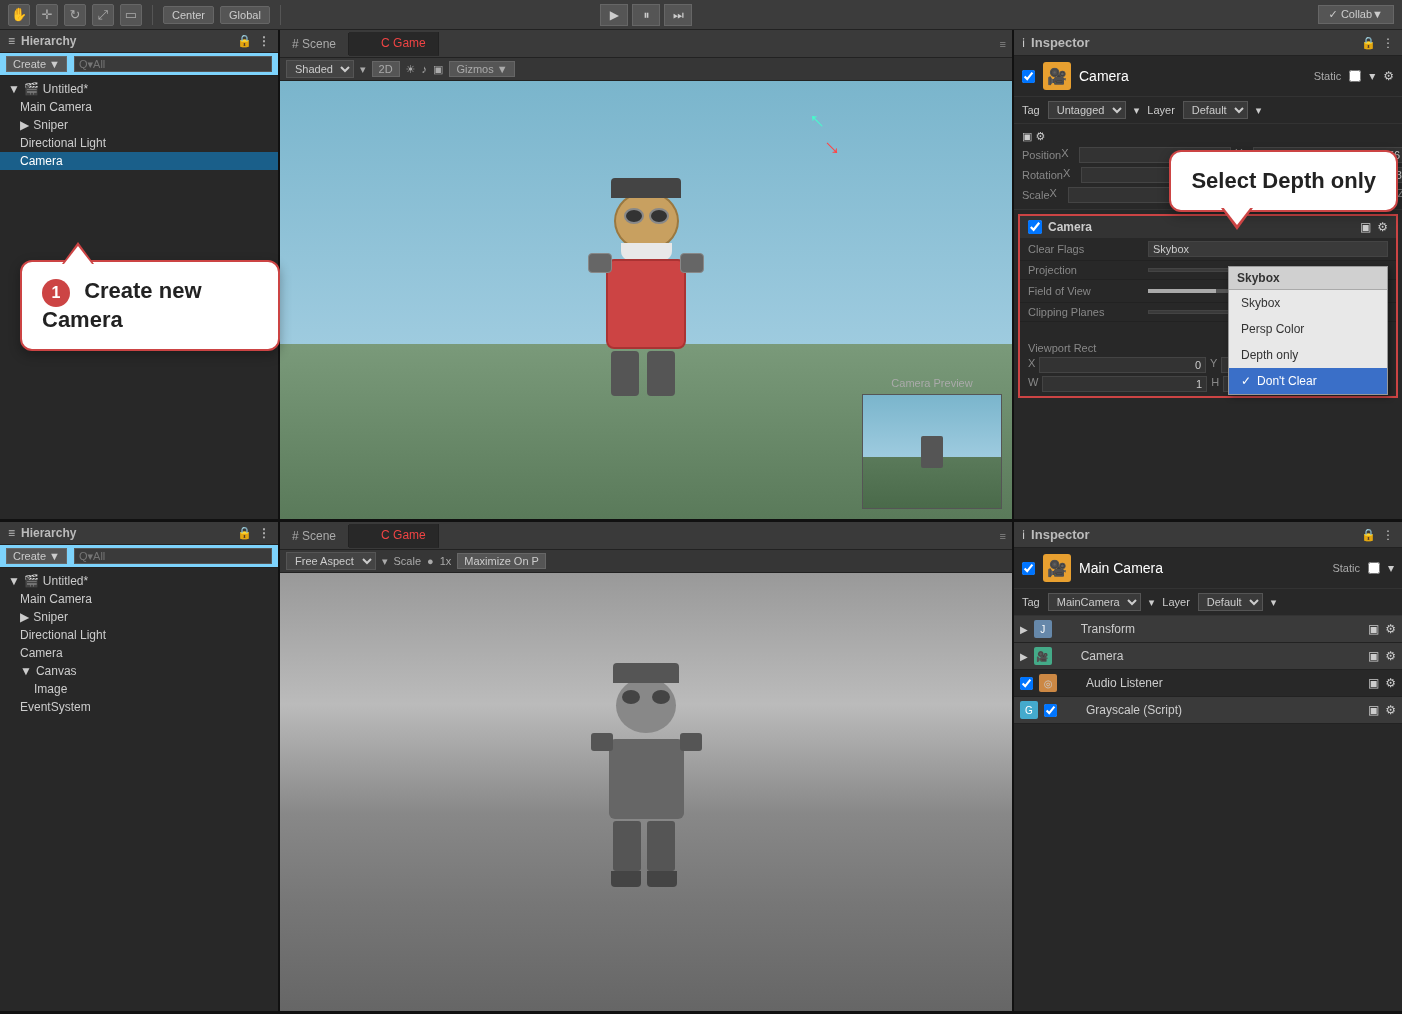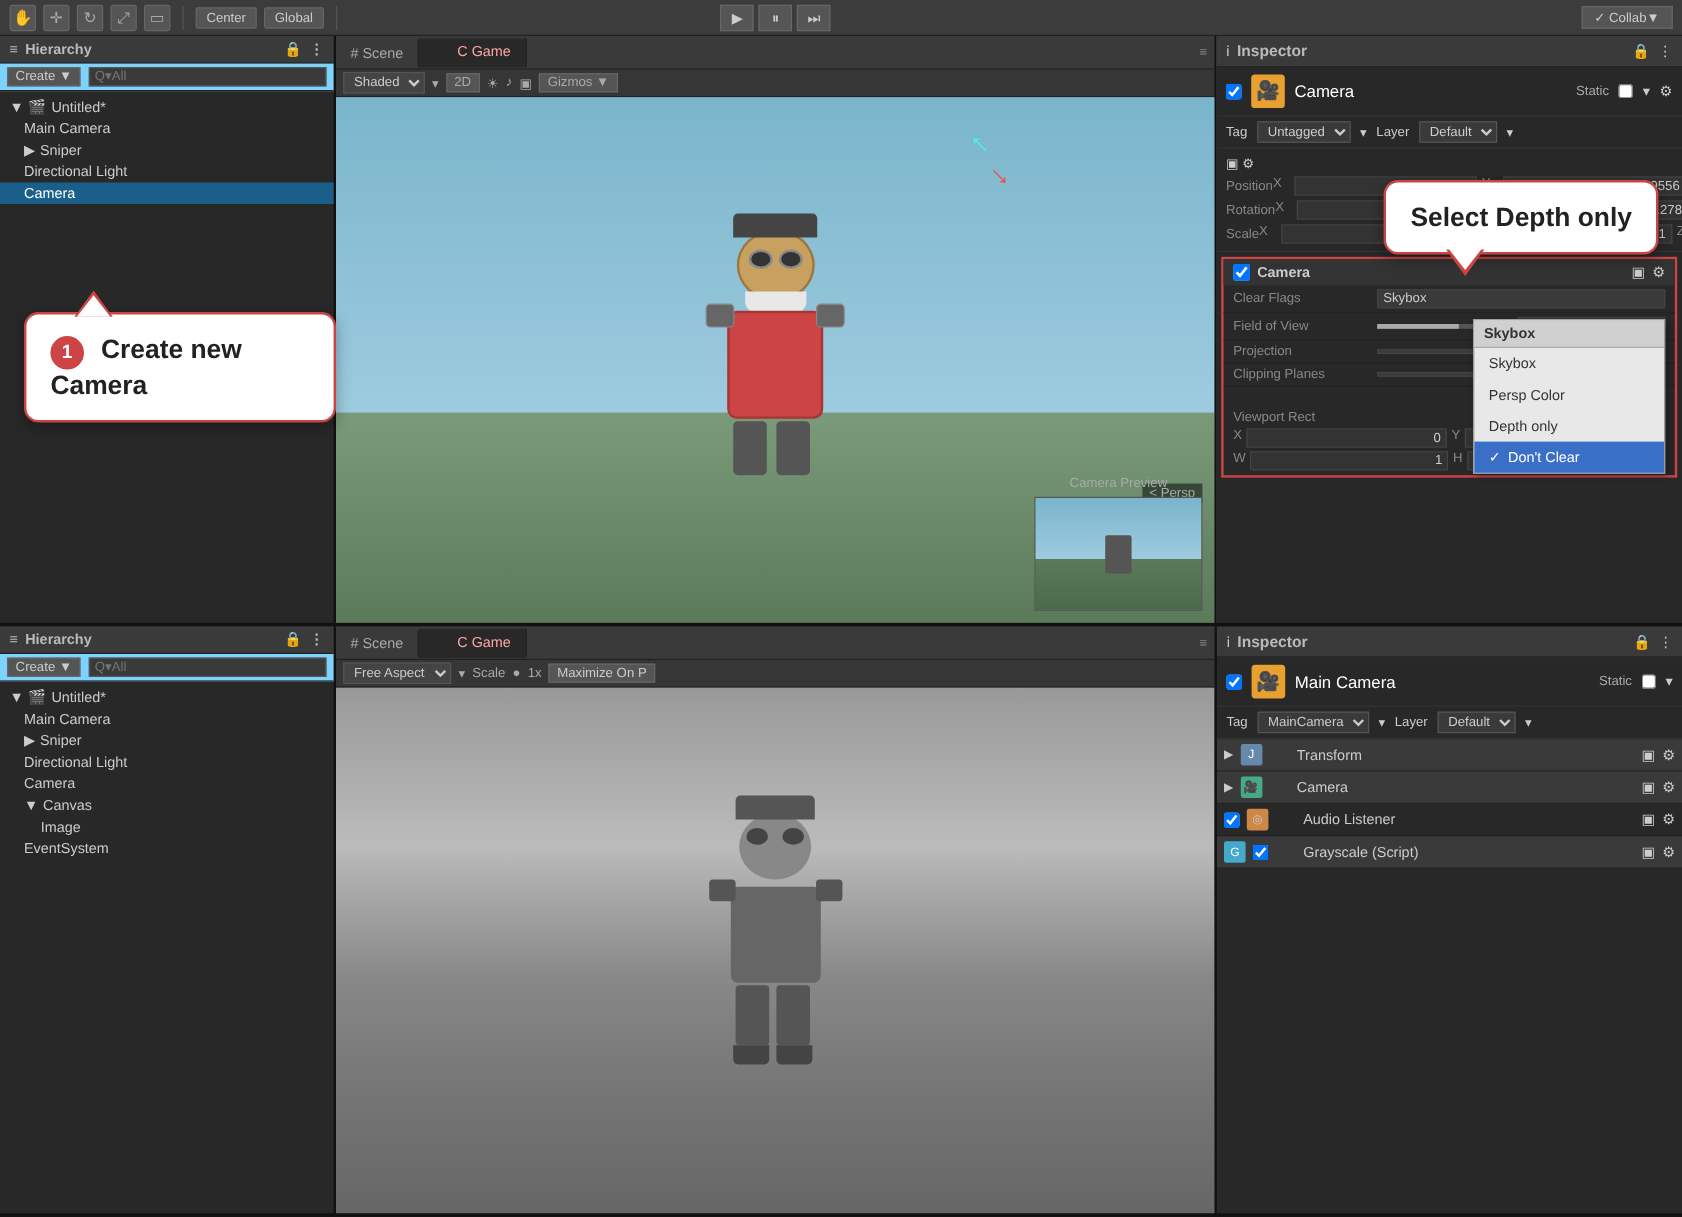--- a/index.html
+++ b/index.html
@@ -149,21 +149,21 @@
     }
     .viewport-tab {
       padding: 4px 12px;
       font-size: 12px;
       cursor: pointer;
       color: #aaa;
       border-right: 1px solid #222;
     }
     .viewport-tab.active {
       background: #282828;
-      color: #fca5a5;
+      color: #ef4444;
       border-bottom: 2px solid #282828;
       padding-left: 32px;
     }
     .viewport-controls {
       background: #363636;
       padding: 2px 6px;
       display: flex;
       align-items: center;
       gap: 6px;
       font-size: 11px;
@@ -369,21 +369,21 @@
       top: -16px;
       left: 42px;
       width: 0; height: 0;
       border-left: 14px solid transparent;
       border-right: 14px solid transparent;
       border-bottom: 18px solid #fff;
       z-index: 1;
     }
     .bubble-2 {
       top: 120px;
-      right: 20px;
+      right: 4px;
       max-width: 340px;
     }
     .bubble-2::after {
       content: '';
       position: absolute;
       bottom: -20px;
       left: 50px;
       width: 0; height: 0;
       border-left: 16px solid transparent;
       border-right: 16px solid transparent;
@@ -608,21 +608,21 @@
           </div>
 
           <div style="display:flex;gap:8px;margin:2px auto;width:70px;">
             <div style="width:28px;height:45px;background:#555;border-radius:4px;"></div>
             <div style="width:28px;height:45px;background:#555;border-radius:4px;"></div>
           </div>
         </div>
 
         <div class="persp-label">&lt; Persp</div>
 
-        <div style="position:absolute;bottom:10px;right:10px;width:140px;height:95px;background:#222;border:1px solid #555;">
+        <div style="position:absolute;bottom:10px;right:10px;width:140px;height:115px;background:#222;border:1px solid #555;">
           <div style="position:absolute;top:-18px;left:50%;transform:translateX(-50%);white-space:nowrap;font-size:11px;color:#aaa;">Camera Preview</div>
           <div style="width:100%;height:100%;background:linear-gradient(180deg,#7ab5cc 0%,#9ecbdf 55%,#5a7a5a 55%,#4a6a4a 100%);display:flex;align-items:center;justify-content:center;">
             <div style="width:22px;height:32px;background:#555;border-radius:2px;"></div>
           </div>
         </div>
       </div>
     </div>
 
     <div class="inspector-panel">
       <div class="inspector-header">
@@ -701,31 +701,31 @@
           <input type="checkbox" checked="" class="component-checkbox" style="">
           <span class="component-name">Camera</span>
           <span>▣</span>
           <span>⚙</span>
         </div>
         <div class="component-field">
           <span class="cf-label">Clear Flags</span>
           <div class="cf-value">Skybox</div>
         </div>
         <div class="component-field">
+          <span class="cf-label">Projection</span>
+          <div class="cf-value"></div>
+        </div>
+        <div class="component-field">
           <span class="cf-label">Field of View</span>
           <div style="flex:1;display:flex;align-items:center;gap:4px;">
             <div style="flex:1;height:4px;background:#555;position:relative;">
               <div style="width:60%;height:100%;background:#aaa;"></div>
             </div>
             <input class="field-val" style="width: 40px;" value="60">
           </div>
-        </div>
-        <div class="component-field">
-          <span class="cf-label">Projection</span>
-          <div class="cf-value"></div>
         </div>
         <div class="component-field">
           <span class="cf-label">Clipping Planes</span>
           <div class="cf-value"></div>
         </div>
         <div style="padding:4px 8px;font-size:11px;color:#888;margin-top:16px;">
           <div style="display:flex;align-items:center;gap:4px;margin-bottom:3px;">
             <span>Viewport Rect</span>
           </div>
           <div style="display:flex;gap:4px;">

